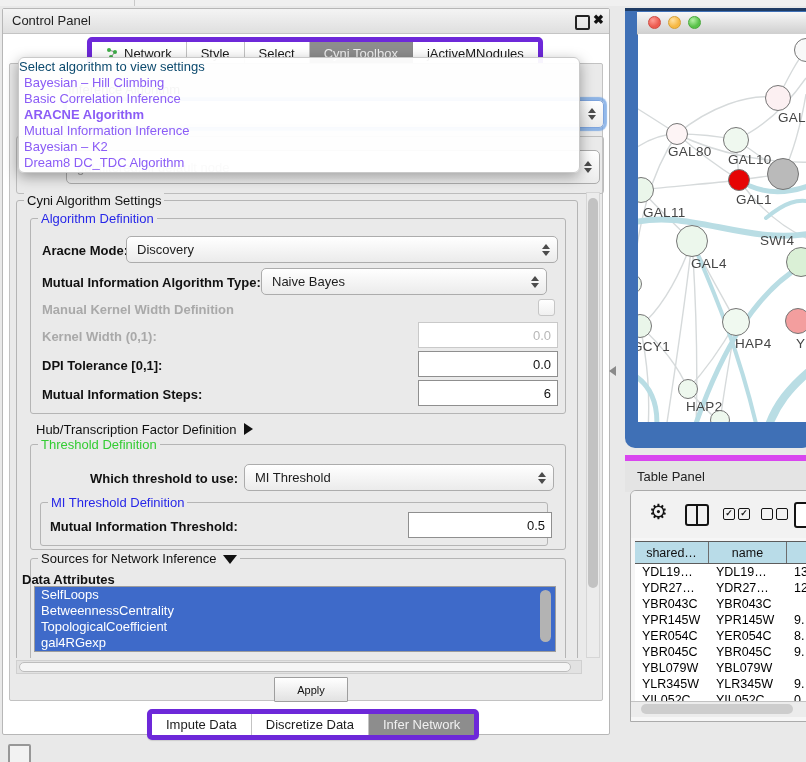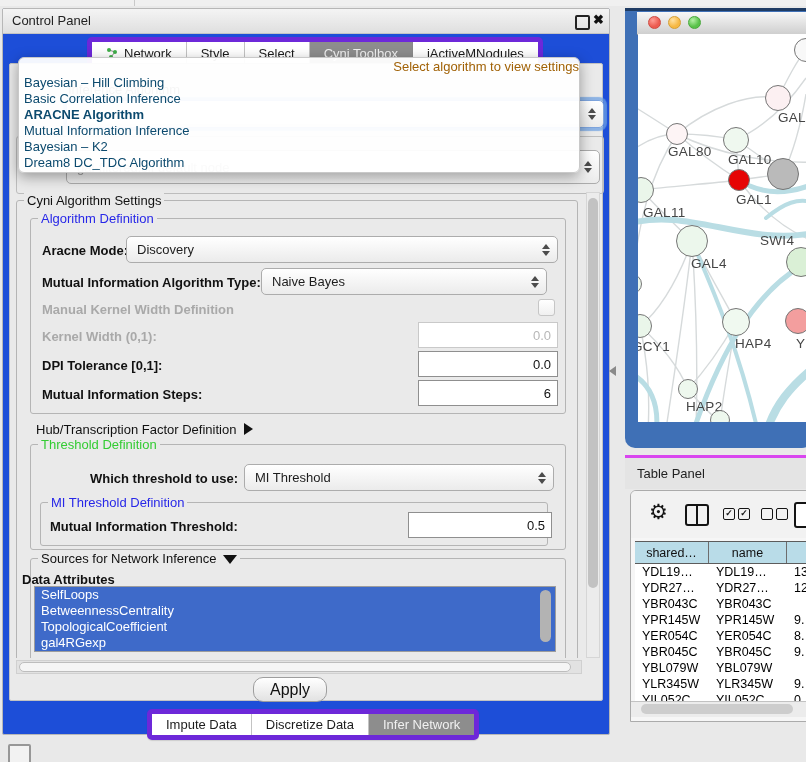--- a/index.html
+++ b/index.html
@@ -1,21 +1,21 @@
 <!DOCTYPE html>
 <html style="--sel-blue: #3e6ac9; --tab-selected: #8d8d8d; --edge-teal: #b9dde4; --net-frame: #3f70b6; --th-blue: #b9dce8; --grp-blue: #2727e8; --grp-green: #33cc33;"><head>
 <meta charset="utf-8">
 <style>
   html,body{margin:0;padding:0}
   body{width:806px;height:762px;position:relative;overflow:hidden;background:#e9e9e9;
        font-family:"Liberation Sans",sans-serif;font-size:13px;color:#1c1c1c;
        -webkit-font-smoothing:antialiased}
   .abs{position:absolute}
   
-  .cp{left:2px;top:8px;width:608px;height:727px;background:#1d4ed8;border:1px solid #b7b7b7;
+  .cp{left:2px;top:8px;width:608px;height:727px;background:#ffffff;border:1px solid #b7b7b7;
       box-sizing:border-box;border-radius:2px}
   .cp-titlebar{left:0;top:0;width:100%;height:24px;background:linear-gradient(#f4f4f4,#dfdfdf);
       border-bottom:1px solid #c4c4c4}
   .cp-title{left:9px;top:4px;font-size:13px;color:#222}
   .cp-float{left:572px;top:6px;width:11px;height:11px;border:2px solid #222;border-radius:2px;background:transparent}
   .cp-close{left:590px;top:3px;font-size:13px;font-weight:bold;color:#111}
   
   .seg{display:flex;align-items:stretch;border:5px solid #6d28d9;border-radius:5px;background:#fff;
        overflow:hidden;box-shadow:0 1px 1px rgba(0,0,0,.12)}
   .seg .tab{display:flex;align-items:center;justify-content:center;padding:0 14px;font-size:13px;
@@ -59,46 +59,46 @@
   .attr-list{position:absolute;left:20px;top:394px;width:522px;height:66px;background:#fff;
       border:1px solid #9d9d9d;overflow:hidden;box-sizing:border-box}
   .attr-item{height:16px;line-height:16px;padding-left:6px;background:var(--sel-blue);color:#fff;font-size:13px}
   .attr-scroll{position:absolute;right:3px;top:4px;width:11px;height:52px;border-radius:6px;background:#b3b3b3}
   
   .vscroll{left:576px;top:128px;width:14px;height:466px;background:#ececec;border:1px solid #d6d6d6;box-sizing:border-box}
   .vscroll .thumb{position:absolute;left:1px;top:5px;width:10px;height:390px;background:#c2c2c2;border-radius:6px}
   .hscroll{left:6px;top:596px;width:566px;height:14px;background:#e2e2e2;border:1px solid #d0d0d0;box-sizing:border-box}
   .hscroll .thumb{position:absolute;left:2px;top:1px;width:552px;height:10px;background:#f5f5f5;
       border:1px solid #bdbdbd;border-radius:6px;box-sizing:border-box}
-  .apply{left:243px;top:613px;width:72px;height:23px;background:linear-gradient(#ffffff,#e2e2e2);
-      border:1px solid #9e9e9e;border-radius:10px;display:flex;align-items:center;justify-content:center;
-      font-size:16px;color:#111}
+  .apply{left:264px;top:613px;width:72px;height:23px;background:linear-gradient(#ffffff,#e2e2e2);
+      border:1px solid #9e9e9e;border-radius:1px;display:flex;align-items:center;justify-content:center;
+      font-size:11px;color:#111}
   
   .popup{left:18px;top:57px;width:562px;height:116px;background:rgba(255,255,255,.95);
       border:1px solid #c9c9c9;border-radius:6px;box-shadow:0 4px 14px rgba(0,0,0,.35);z-index:60;
       box-sizing:border-box;overflow:hidden}
-  .popup-header{height:17px;line-height:17px;text-align:right;color:#a16207;font-size:13px}
-  .popup-item{height:16px;line-height:16px;padding-left:5px;font-size:13px;color:#0c4a6e;white-space:nowrap}
+  .popup-header{height:17px;line-height:17px;text-align:left;color:#0c4a6e;font-size:13px}
+  .popup-item{height:16px;line-height:16px;padding-left:5px;font-size:13px;color:#8b5cf6;white-space:nowrap}
   .popup-item.bold{font-weight:bold}
   
   .netwin{left:625px;top:8px;width:187px;height:440px;background:var(--net-frame);border-radius:0 0 10px 10px;
       border-top:3px solid #1f3c64;box-sizing:border-box;overflow:hidden}
   .net-titlebar{position:absolute;left:12px;top:1px;width:175px;height:22px;
       background:linear-gradient(#f7f7f7,#cfcfcf);border-bottom:1px solid #979797}
   .tl{position:absolute;top:4px;width:13px;height:13px;border-radius:50%;box-sizing:border-box}
   .tl.red{left:11px;background:radial-gradient(circle at 35% 30%,#ff9d94,#ec5b50 60%);border:1px solid #ce4a40}
   .tl.yellow{left:31px;background:radial-gradient(circle at 35% 30%,#ffe1a1,#f6b843 60%);border:1px solid #d59f33}
   .tl.green{left:51px;background:radial-gradient(circle at 35% 30%,#b4f0a6,#59c24a 60%);border:1px solid #46a83a}
   .net-canvas{position:absolute;left:13px;top:23px;width:174px;height:388px;background:#fff;overflow:hidden}
   .edge-g{stroke:#d6dadb;fill:none;stroke-width:1.4}
   .edge-t{stroke:var(--edge-teal);fill:none;stroke-linecap:round}
   .node{position:absolute;border-radius:50%;border:1px solid #757575;box-sizing:border-box}
   .node-label{position:absolute;font-size:13.5px;color:#454545;white-space:nowrap;letter-spacing:.3px}
   
-  .tp-strip{left:625px;top:455px;width:181px;height:31px;background:#e4e4e4;border-top:3px solid #d946ef}
+  .tp-strip{left:625px;top:455px;width:181px;height:31px;background:#e4e4e4;border-top:6px solid #d946ef}
   .tp-title{left:12px;top:8px;font-size:13px;color:#222;position:absolute}
   .tablewin{left:630px;top:490px;width:182px;height:232px;background:#f6f6f6;border:1px solid #ababab;
       border-radius:6px 0 0 0;box-sizing:border-box;overflow:hidden}
   .tb-toolbar{position:absolute;left:0;top:0;width:100%;height:47px;background:#f2f2f2}
   .icon-gear{position:absolute;left:18px;top:9px;font-size:21px;color:#141414}
   .icon-split{position:absolute;left:54px;top:13px;width:20px;height:18px;border:2px solid #141414;border-radius:3px}
   .icon-split i{position:absolute;left:50%;top:0;width:2px;height:100%;background:#141414;transform:translateX(-50%)}
   .cb-pair{position:absolute;top:17px;display:flex;gap:3px}
   .cb{width:10px;height:10px;border:1.5px solid #141414;border-radius:2px;font-size:9px;line-height:9px;
       text-align:center;color:#141414;font-weight:bold}

